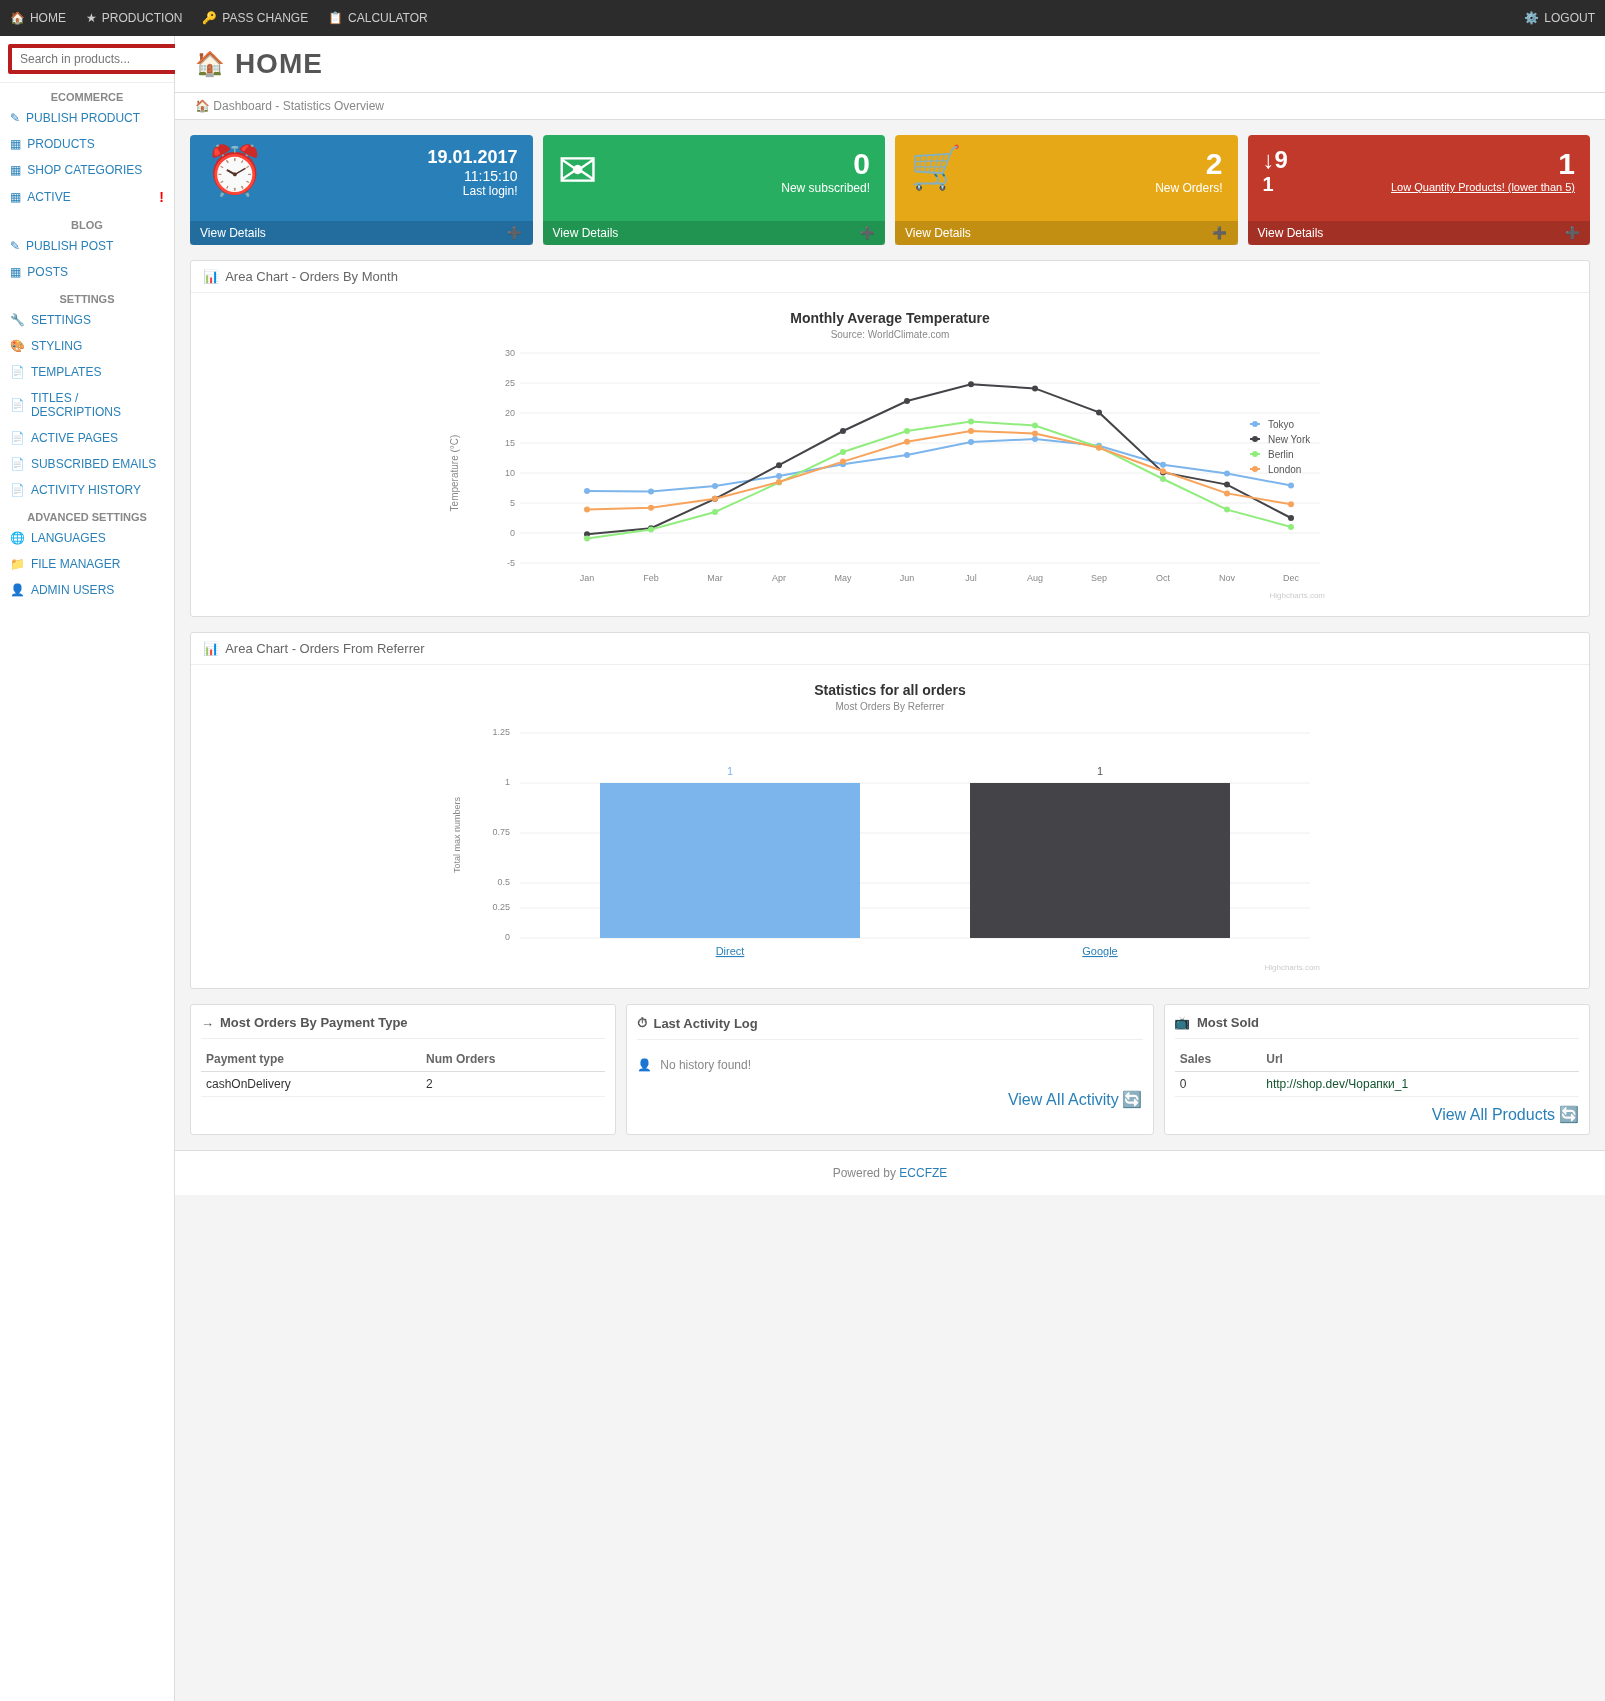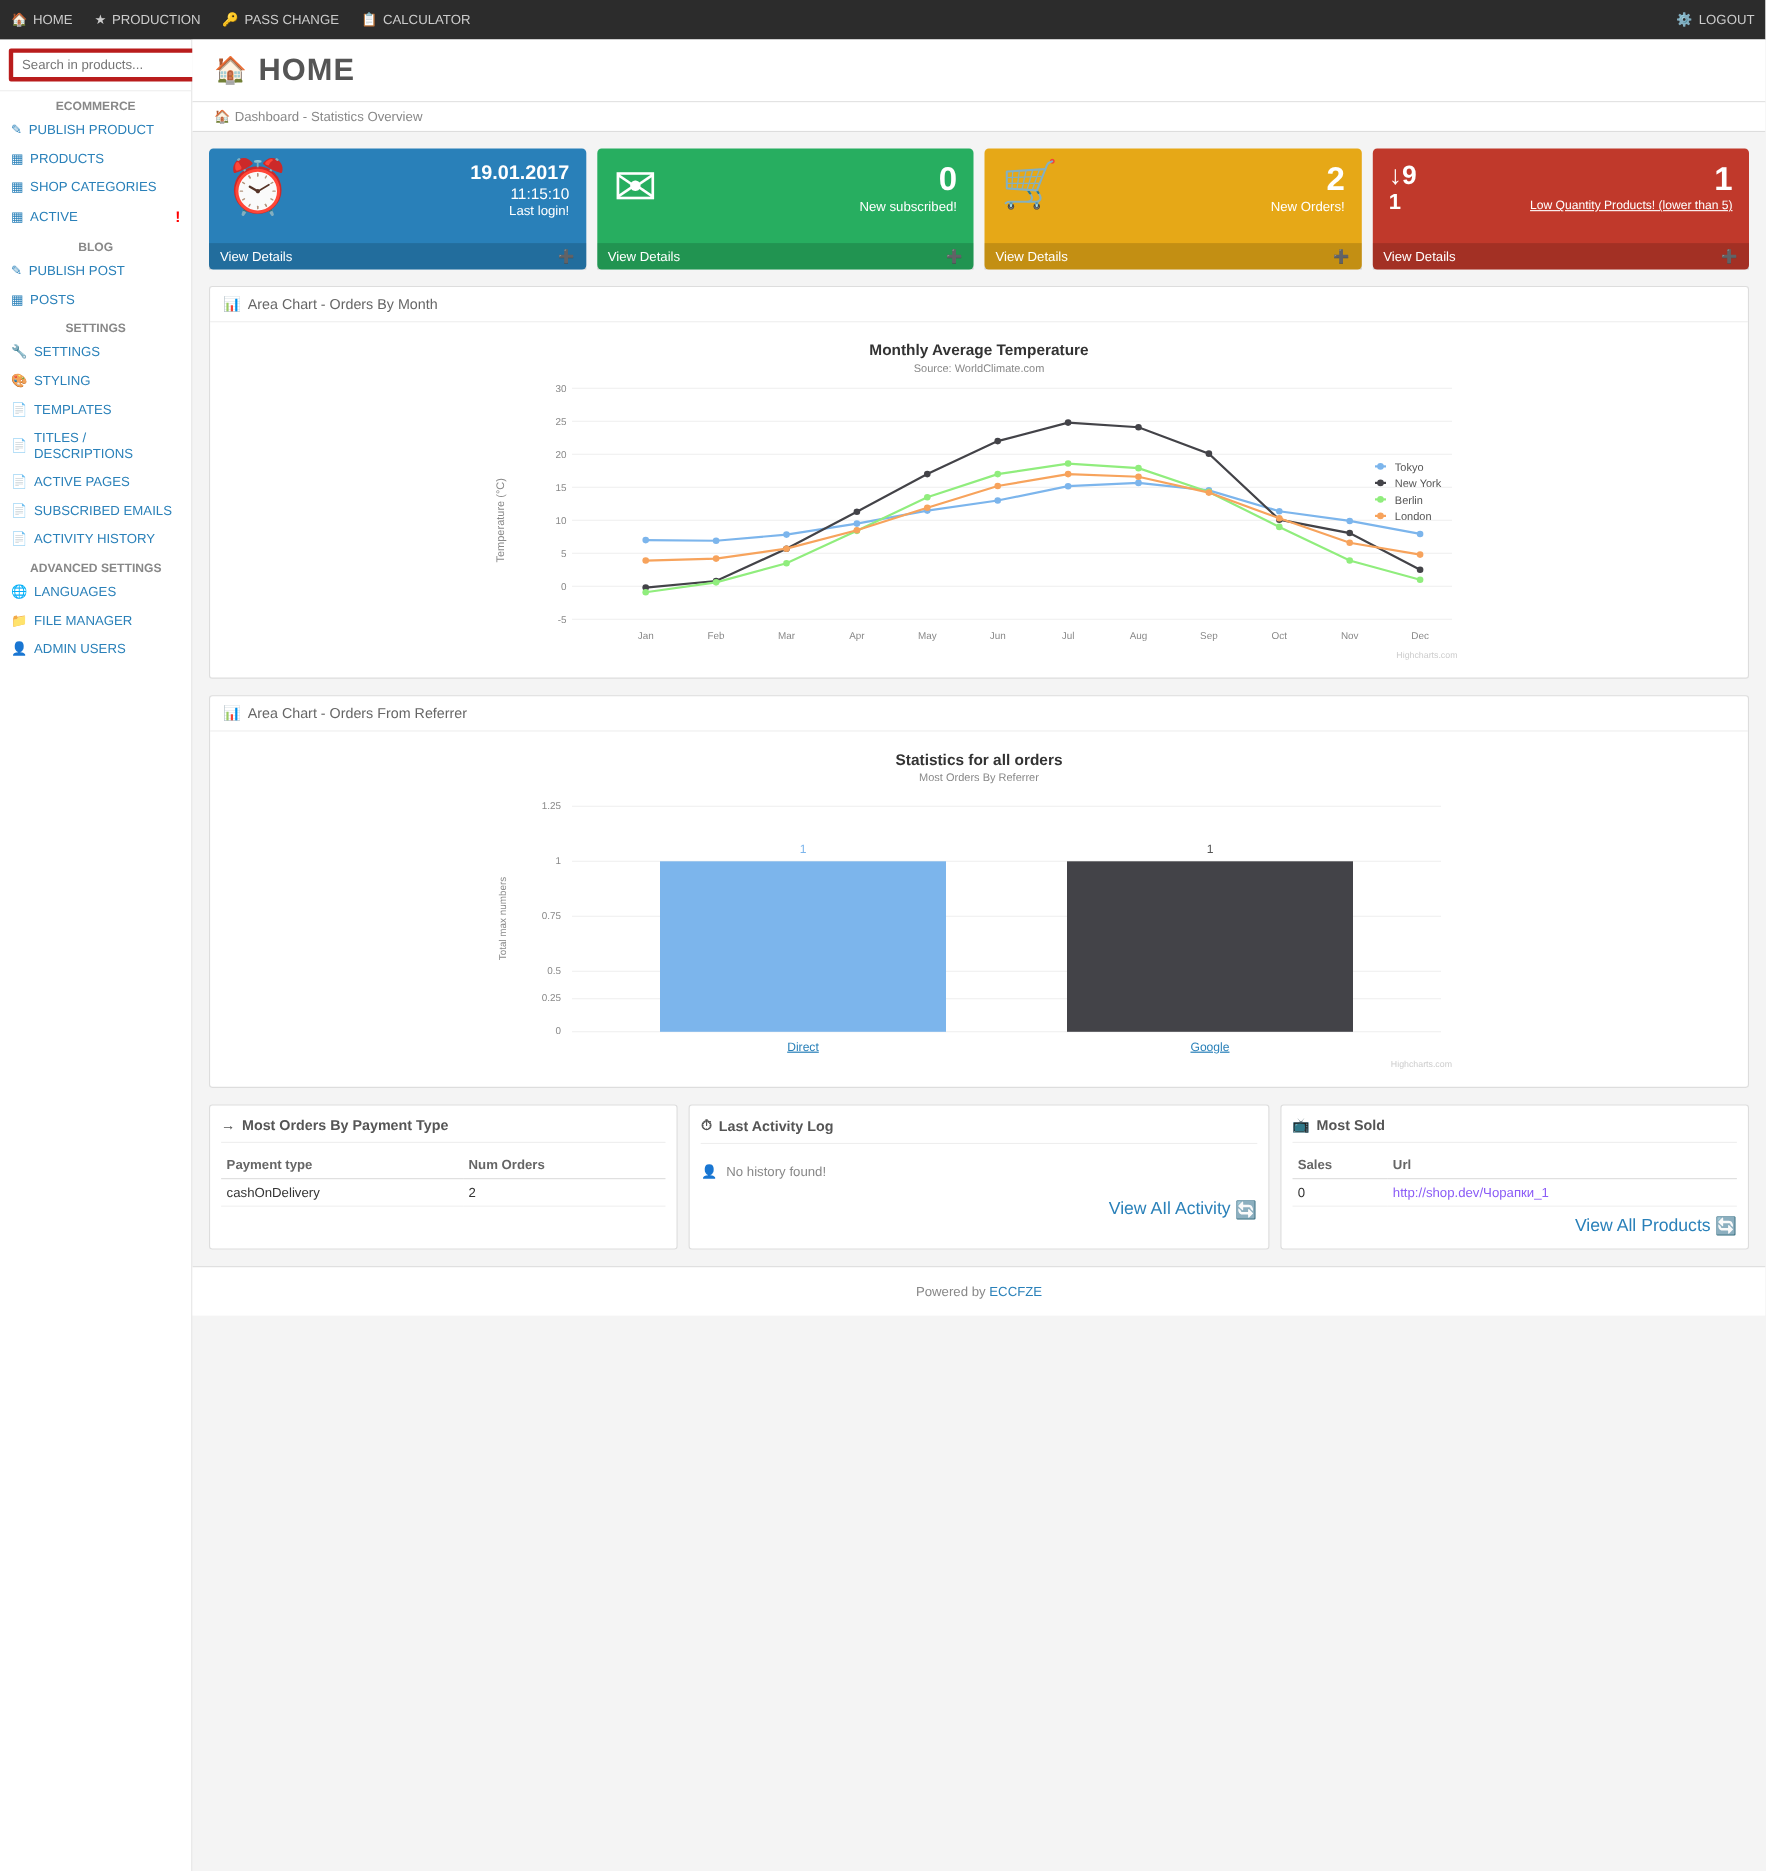--- a/index.html
+++ b/index.html
@@ -661,21 +661,21 @@
           <table class="data-table">
             <thead>
               <tr>
                 <th>Sales</th>
                 <th>Url</th>
               </tr>
             </thead>
             <tbody>
               <tr>
                 <td>0</td>
-                <td style="color:#8b5cf6; cursor:pointer;">http://shop.dev/Чорапки_1</td>
+                <td style="color:#14532d; cursor:pointer;">http://shop.dev/Чорапки_1</td>
               </tr>
             </tbody>
           </table>
           <div class="view-all-link">
             <span>View All Products</span>
             <span>🔄</span>
           </div>
         </div>
 
       </div>

